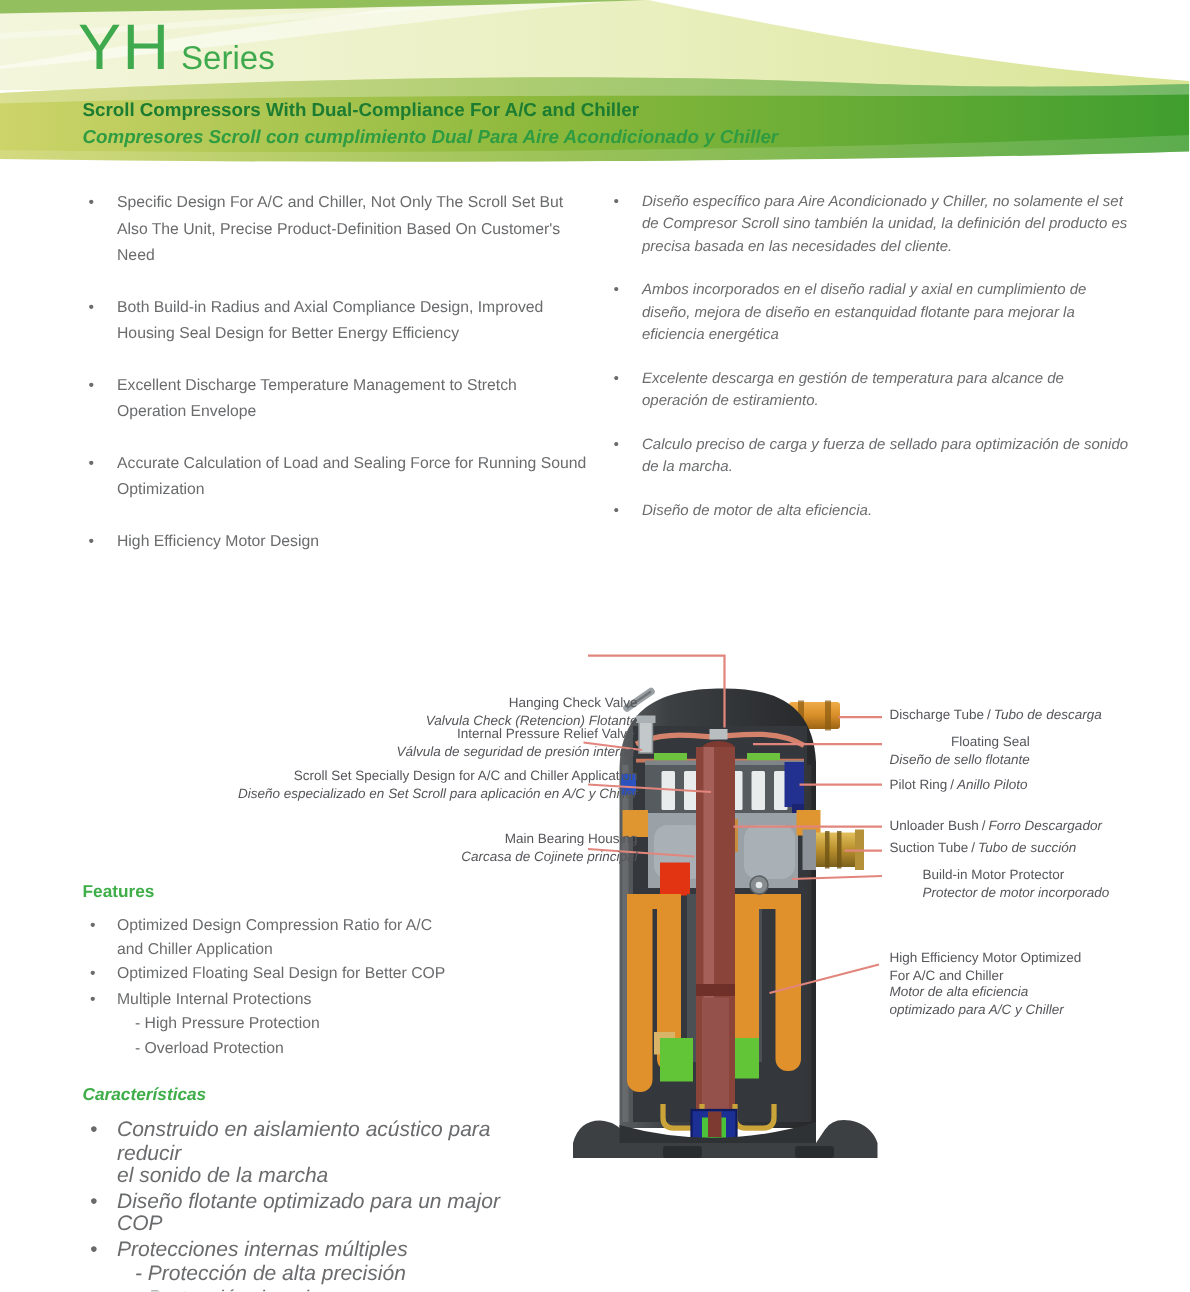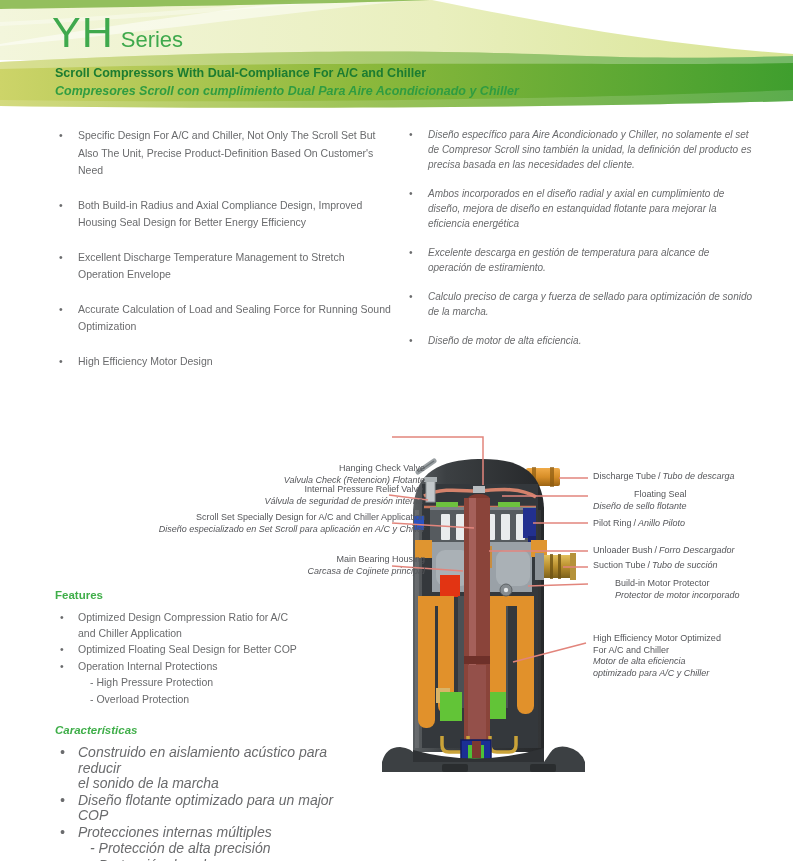--- a/index.html
+++ b/index.html
@@ -298,21 +298,21 @@
     <h3>Features</h3>
     <ul class="flist">
       <li class="main">
         <span>Optimized Design Compression Ratio for A/C</span>
         <span>and Chiller Application</span>
       </li>
       <li class="main">
         <span>Optimized Floating Seal Design for Better COP</span>
       </li>
       <li class="main">
-        <span>Operation Internal Protections</span>
+        <span>Multiple Internal Protections</span>
       </li>
       <li class="sub">- High Pressure Protection</li>
       <li class="sub">- Overload Protection</li>
     </ul>
   </div>
 
   <div class="carac">
     <h3>Características</h3>
     <ul class="flist">
       <li class="main">

